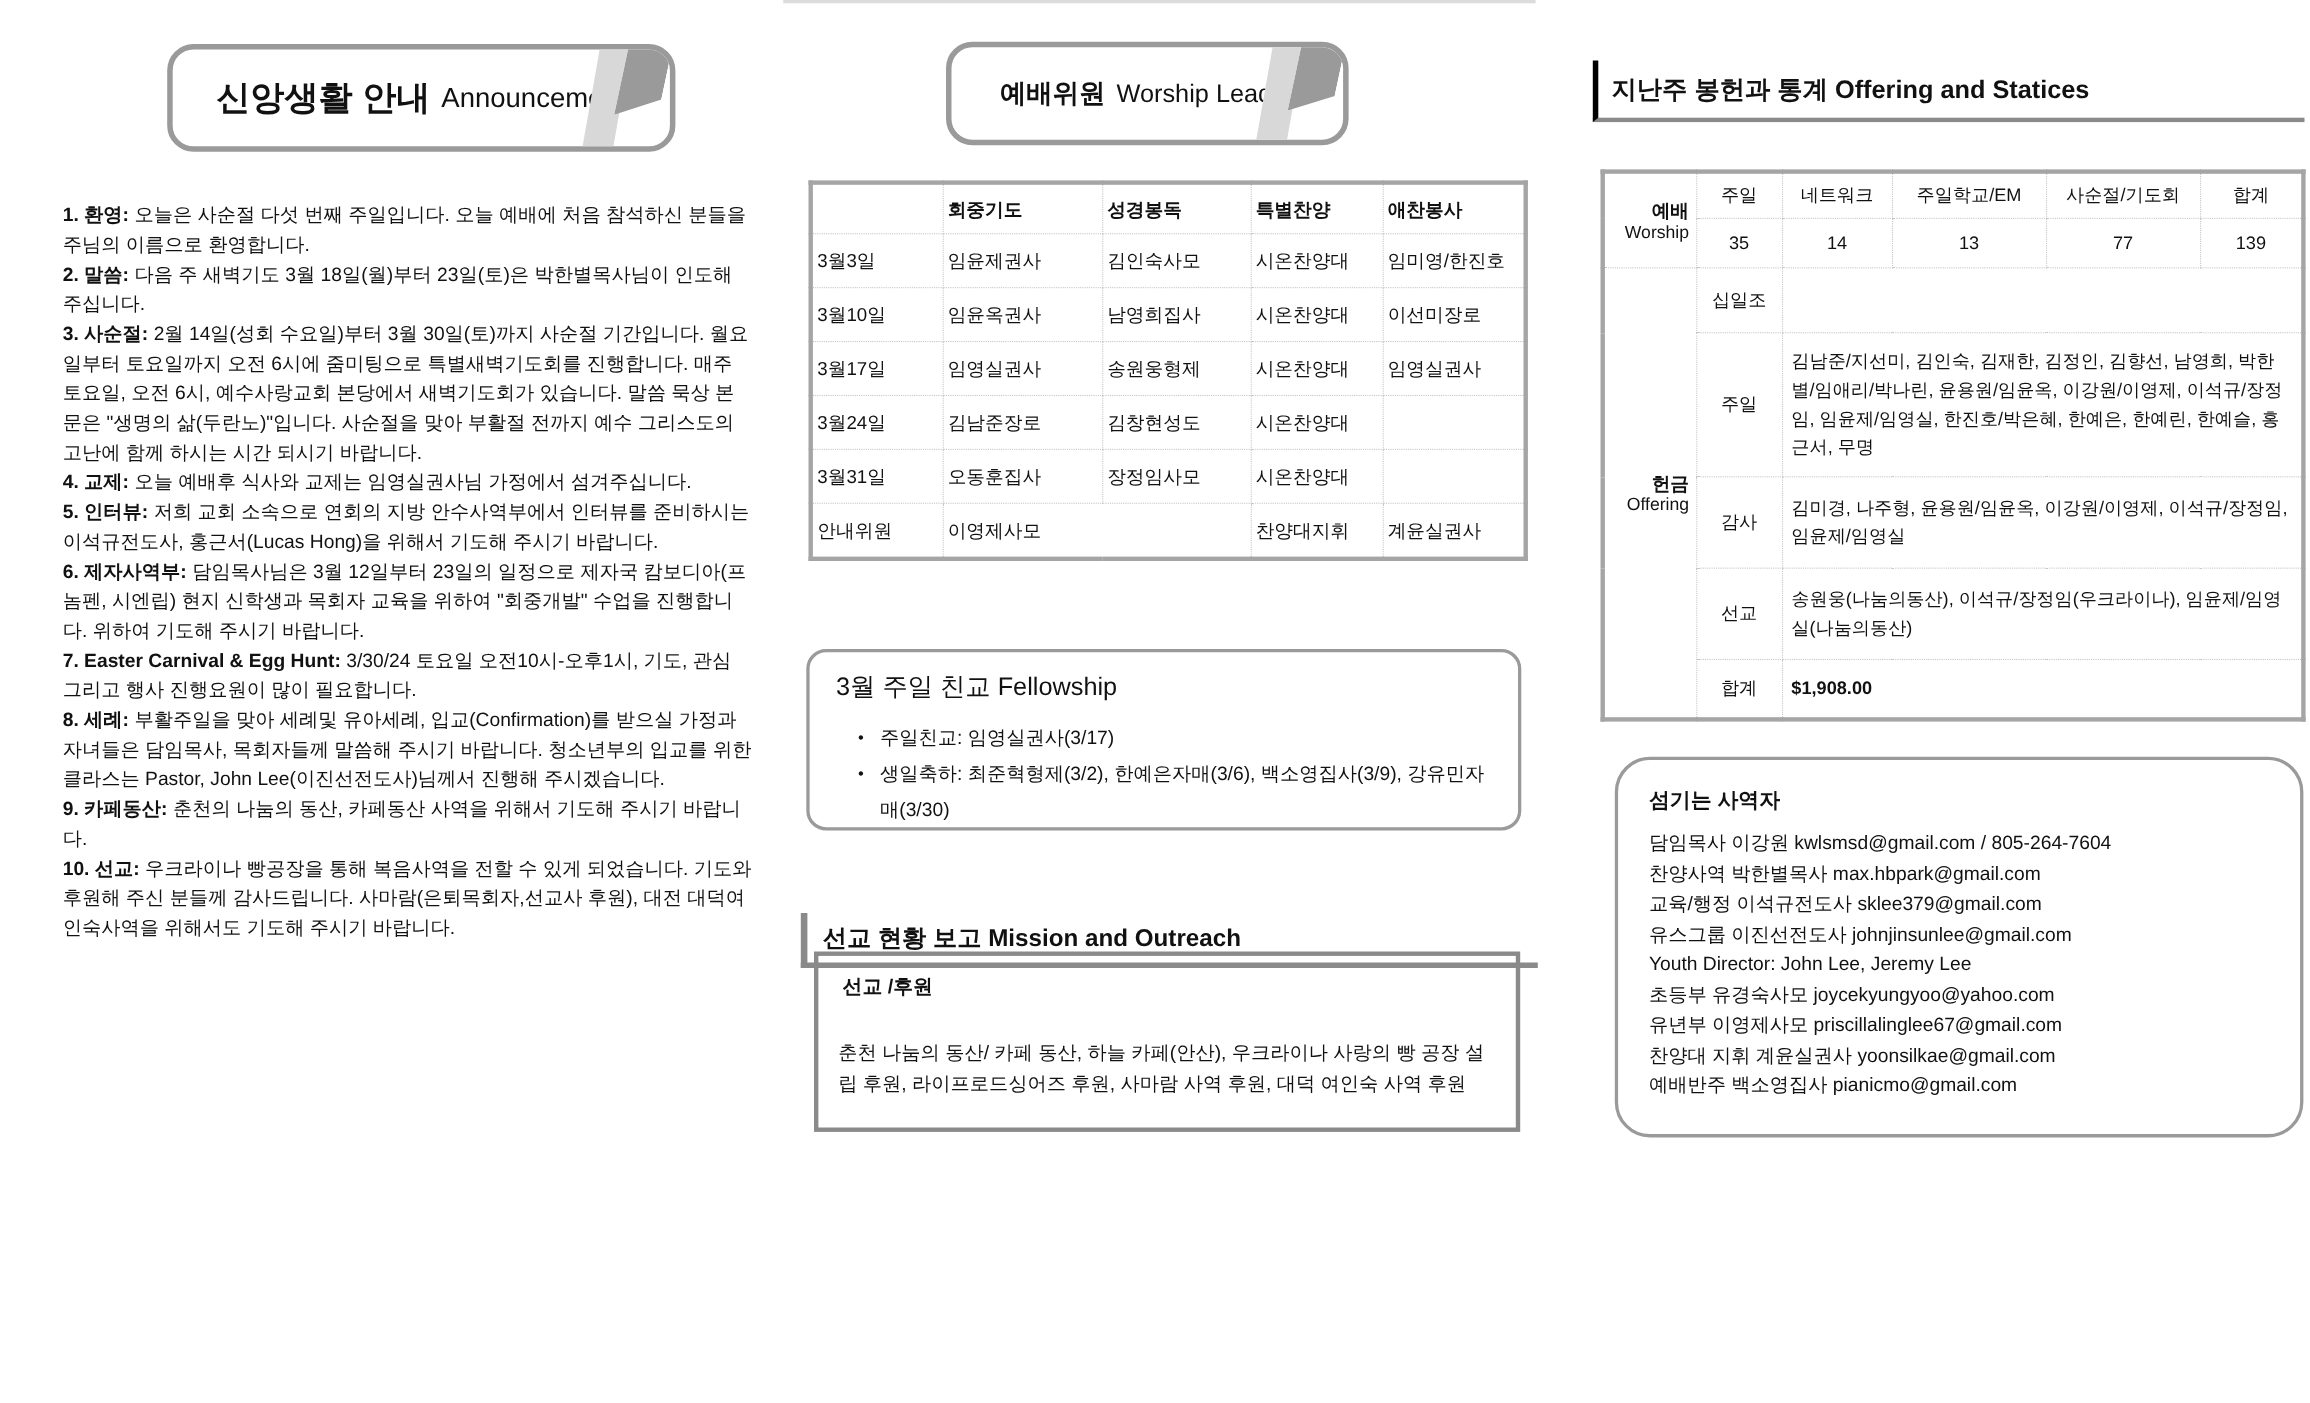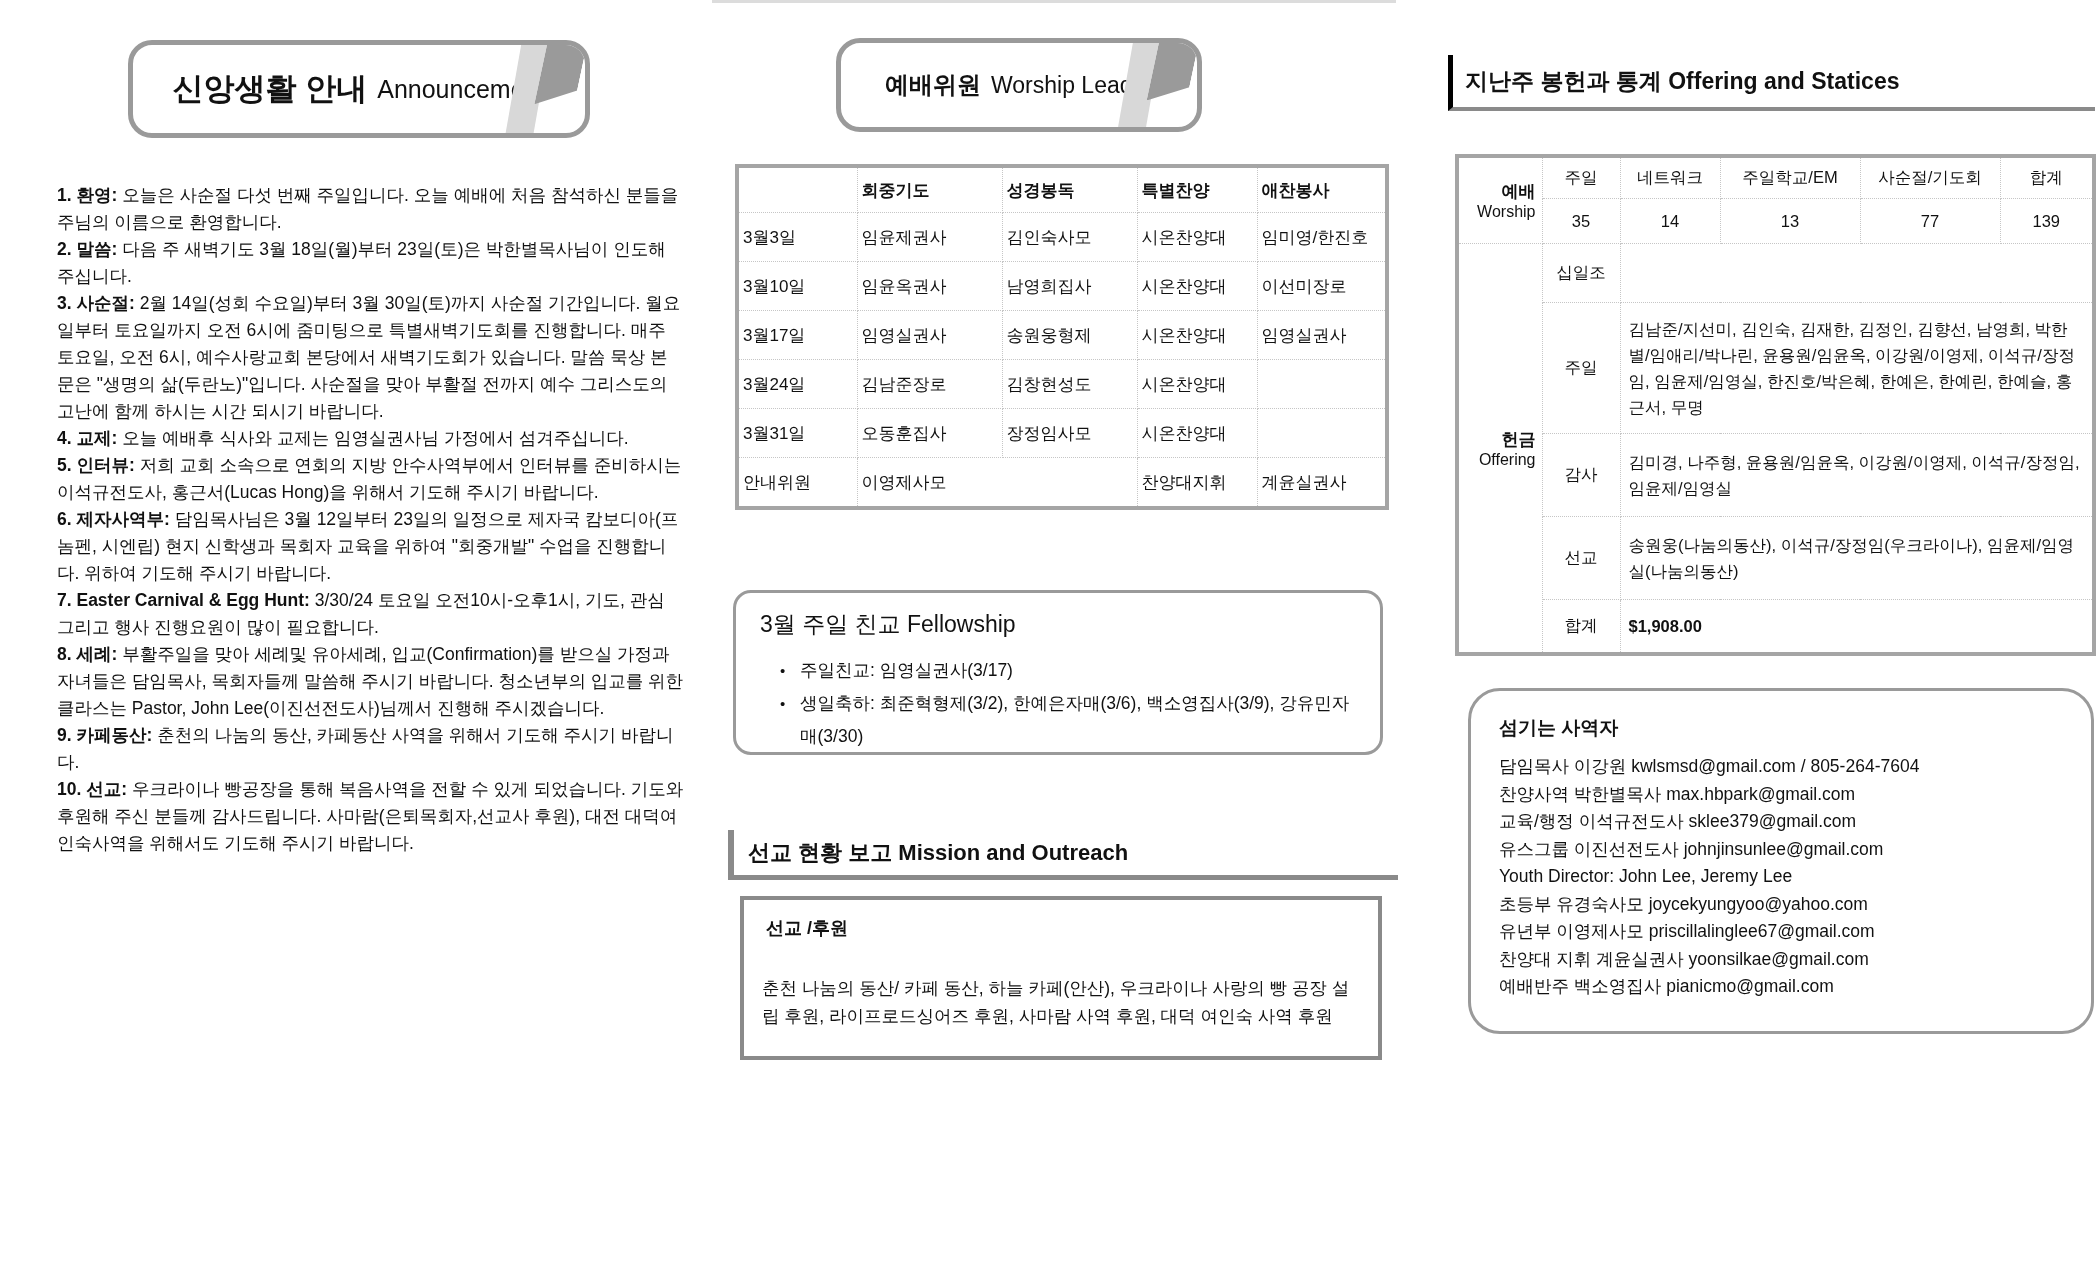--- a/index.html
+++ b/index.html
@@ -1,21 +1,21 @@
 <!DOCTYPE html>
 <html><head>
 <meta charset="utf-8">
 <style>
   html,body{margin:0;padding:0;background:#fff;}
   .page{position:relative;width:2100px;height:1275px;background:#fff;overflow:hidden;
         font-family:"Liberation Sans","DejaVu Sans",sans-serif;color:#111;}
 
   
   .banner{position:absolute;border:5px solid #9a9a9a;border-radius:24px;background:#fff;
-          overflow:hidden;display:flex;align-items:center;justify-content:center;gap:10px;}
+          overflow:hidden;display:flex;align-items:center;justify-content:center;gap:10px;margin-left:24px;}
   .banner .stripe-light{position:absolute;top:-12%;right:44px;width:28px;height:130%;
           background:#d8d8d8;transform:skewX(-10deg);}
   .banner .stripe-dark{position:absolute;top:-4%;right:4px;width:40px;height:72%;
           background:#9a9a9a;transform:skewX(-12deg);
           clip-path:polygon(0 0,100% 0,100% 78%,0 100%);}
   .banner .t-ko{font-weight:700;}
   .banner .t-en{font-weight:400;}
 
   
   .ann-banner{left:128px;top:40px;width:452px;height:88px;}
@@ -41,21 +41,21 @@
   .fellow-box{position:absolute;left:733px;top:590px;width:600px;height:127px;
           border:3px solid #9a9a9a;border-radius:18px;padding:16px 22px;}
   .fellow-title{font-size:23px;margin:0 0 14px 2px;}
   .fellow-box ul{margin:0;padding:0 0 0 22px;list-style:none;}
   .fellow-box li{font-size:17.5px;line-height:33px;padding-left:20px;position:relative;}
   .fellow-box li:before{content:"•";position:absolute;left:0;top:0;font-size:15px;}
 
   .mission-head{position:absolute;left:728px;top:830px;width:650px;height:45px;
           border-left:6px solid #8a8a8a;border-bottom:5px solid #8a8a8a;
           font-size:22px;font-weight:700;display:flex;align-items:center;padding-left:14px;}
-  .mission-box{position:absolute;left:740px;top:896px;width:604px;height:124px;
+  .mission-box{position:absolute;left:740px;top:865px;width:604px;height:124px;
           border:4px solid #8a8a8a;padding:16px 12px 16px 18px;}
   .mission-box .mtitle{font-size:18px;font-weight:700;margin:0 0 34px 4px;}
   .mission-box .mbody{font-size:17.5px;line-height:28px;margin:0;}
 
   
   .off-head{position:absolute;left:1448px;top:55px;width:630px;height:52px;
           border-left:5px solid #000000;border-bottom:4px solid #8a8a8a;
           font-size:23px;font-weight:700;display:flex;align-items:center;padding-left:12px;}
   .otable{position:absolute;left:1455px;top:154px;width:637px;
           border:4px solid #a5a5a5;font-size:16.5px;}

